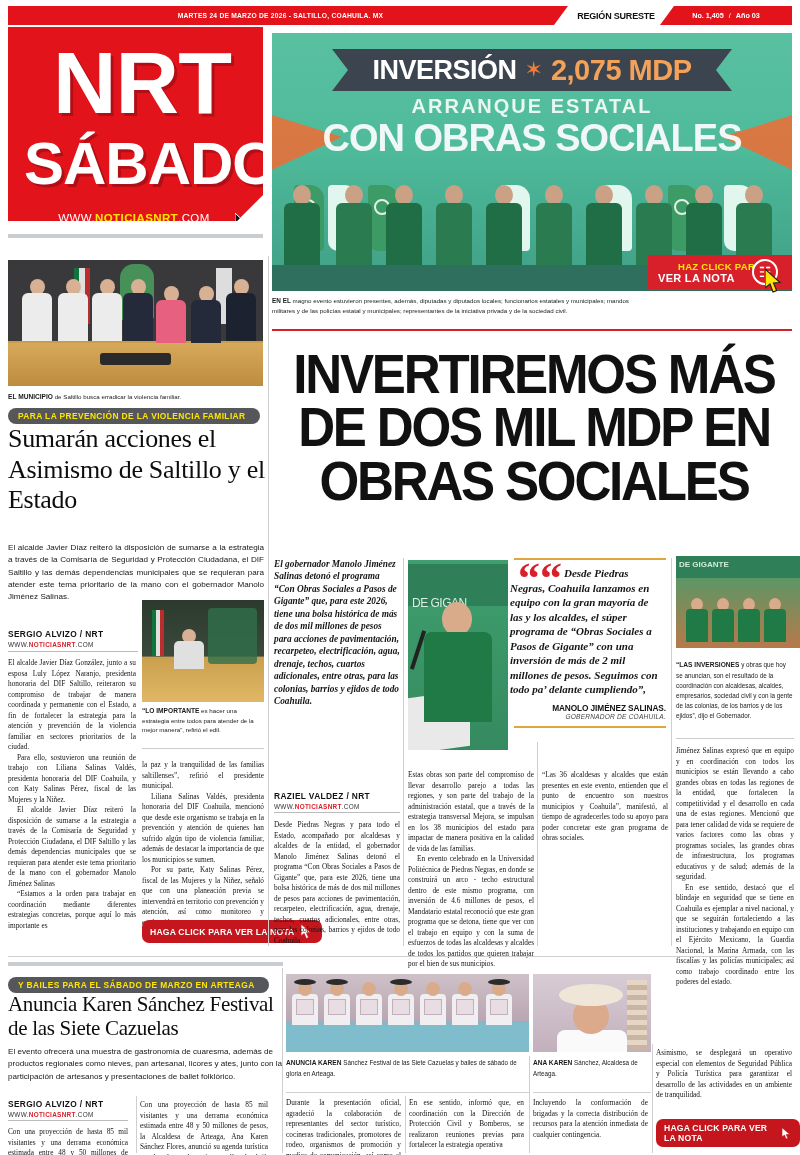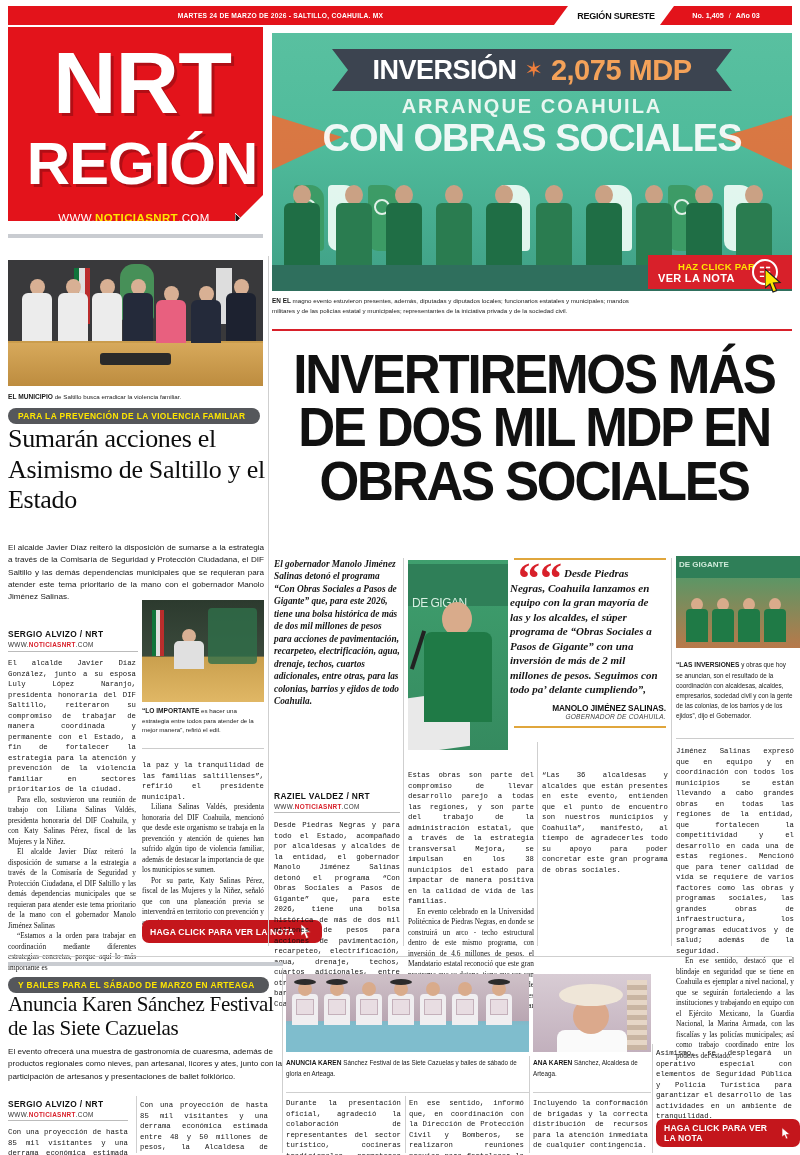--- a/index.html
+++ b/index.html
@@ -192,21 +192,21 @@
   .byurl { font-size:6.4px; letter-spacing:.3px; color:#333; margin-top:2px; }
   .byurl b { color:#d8202a; }
   .byline-wrap { position:absolute; left:8px; top:628px; width:130px; }
   .byline-rule { position:absolute; left:8px; top:651px; width:130px; height:1px; background:#bbb; }
 
   .body-col {
     font-family:"Liberation Serif", serif; font-size:7.3px; line-height:1.44;
     color:#141414; text-align:justify;
   }
   .body-col p { text-indent:9px; margin-bottom:0; }
-  .body-col p.noind { text-indent:0;font-family:Liberation Mono, monospace; }
+  .body-col p.noind { text-indent:0; }
 
   .l-col1 { position:absolute; left:8px; top:658px; width:128px; }
   .l-col2 { position:absolute; left:142px; top:760px; width:122px; }
 
   .inset-photo { position:absolute; left:142px; top:600px; width:122px; height:102px; overflow:hidden;
     background:linear-gradient(180deg,#2c3a2e 0%, #3b4a3c 55%, #caa04e 56%, #e0b765 100%); }
   .inset-photo .map { position:absolute; left:54%; top:8%; width:40%; height:55%; background:#2f6f4a; border-radius:4px; opacity:.8;}
   .inset-photo .pf { position:absolute; left:8%; top:10%; width:12px; height:46px;
     background:linear-gradient(90deg,#0b7a3b 33%, #f2f2f2 33% 66%, #c92b2b 66%); opacity:.9; }
   .inset-photo .per { position:absolute; left:26%; top:28%; width:30px; height:40px; }
@@ -323,41 +323,41 @@
     <div class="red-right"></div>
     <div class="issue">
       <span>No. 1,405</span>
       <span class="slash">/</span>
       <span>Año 03</span>
     </div>
   </div>
 
   <div class="logo-box">
     <div class="logo-nrt">NRT</div>
-    <div class="logo-mex">REGIÓN</div>
+    <div class="logo-mex">SÁBADO</div>
     <div class="logo-url">
       <span>WWW.</span><b>NOTICIASNRT</b><span>.COM</span>
     </div>
     <svg class="cursor-logo" viewBox="0 0 16 20">
       <polygon points="0,0 0,16 4,12.5 6.6,19 9.3,17.8 6.8,11.6 12,11.3" fill="#111" stroke="#fff" stroke-width="1"></polygon>
     </svg>
   </div>
   <div class="logo-divider"></div>
 
   <div class="hero">
     <div class="sky"></div>
     <div class="vwedge-l"></div>
     <div class="vwedge-r"></div>
     <div class="banner-dark"></div>
     <div class="inv">
       <span class="w">INVERSIÓN</span>
       <span class="star">✶</span>
       <span class="o">2,075 MDP</span>
     </div>
-    <div class="arranque">ARRANQUE COAHUILA</div>
+    <div class="arranque">ARRANQUE ESTATAL</div>
     <div class="conobras">CON OBRAS SOCIALES</div>
     <div class="crowd">
       <div class="stage"></div>
       <div class="flag g" style="left:22px;">
           <div class="cloth"></div>
           <div class="circ"></div>
         </div>
       <div class="flag" style="left:56px;">
           <div class="cloth"></div>
         </div>

